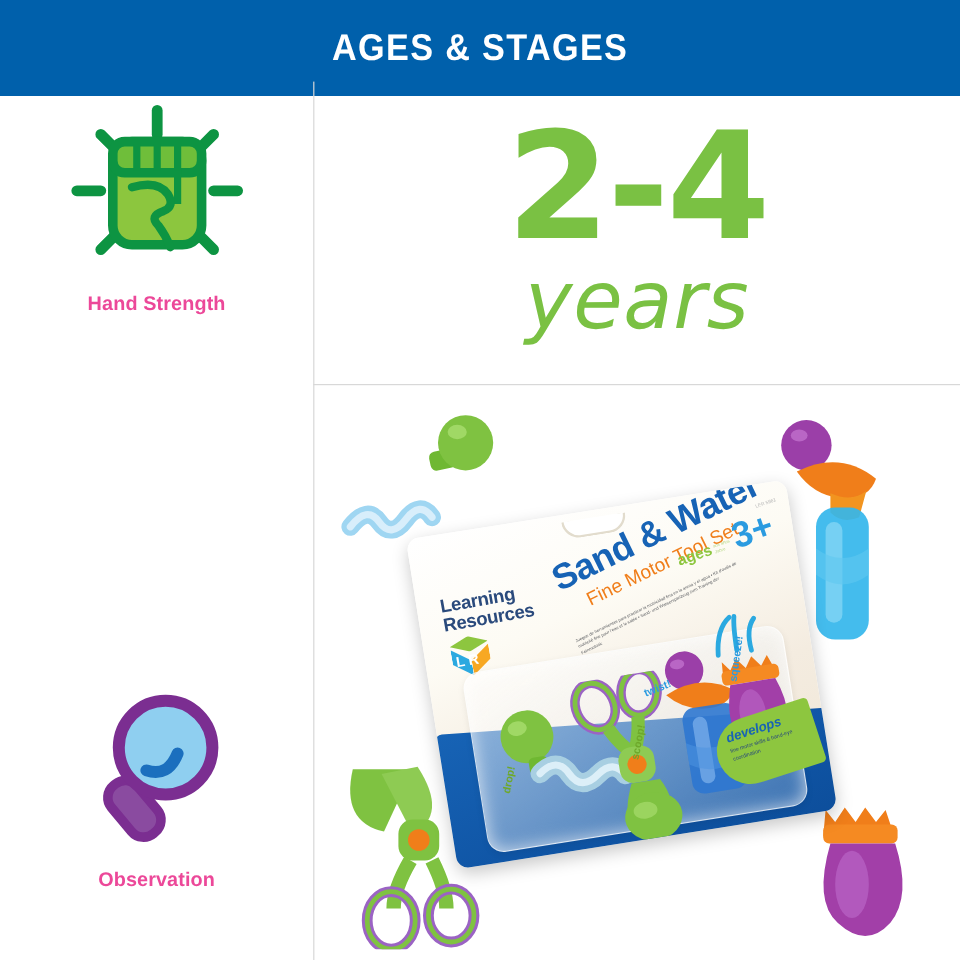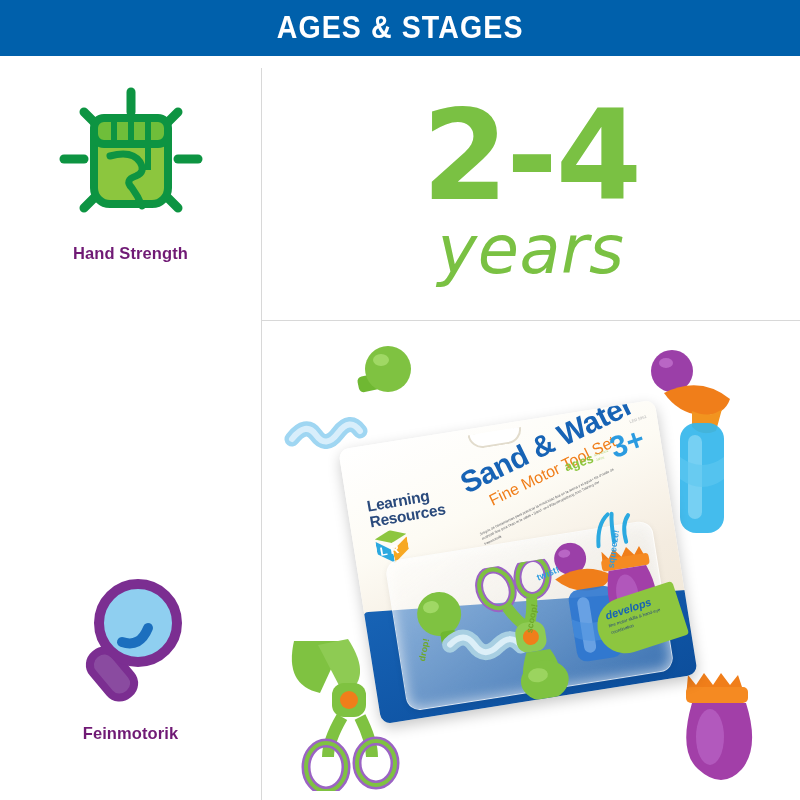--- a/index.html
+++ b/index.html
@@ -13,21 +13,21 @@
     font-family: "Liberation Sans", sans-serif;
     overflow: hidden;
     position: relative;
   }
 
   
   #header-bar {
     position: absolute;
     left: 0; top: 0;
     width: 800px;
-    height: 56px;
+    height: 80px;
     background: #0060AB;
     display: flex;
     align-items: center;
     justify-content: center;
   }
   #header-title {
     color: #ffffff;
     font-family: "Liberation Sans Narrow", "Liberation Sans", sans-serif;
     font-weight: bold;
     font-size: 31px;
@@ -72,21 +72,21 @@
   }
   .feature-icon {
     height: 150px;
     display: flex;
     align-items: center;
     justify-content: center;
   }
   .feature-label {
     font-size: 16.5px;
     font-weight: bold;
-    color: #701a75;
+    color: #ec4899;
     letter-spacing: 0.1px;
     margin-top: 8px;
   }
   #feature-0 { top: 18px; }
   #feature-1 { top: 258px; }
   #feature-2 { top: 498px; }
 
   
   #age-panel {
     position: absolute;
@@ -389,21 +389,21 @@
 
 
     <div class="feature" id="feature-2">
       <div class="feature-icon">
         <svg width="150" height="150" viewBox="0 0 150 150" aria-hidden="true">
           <rect x="42" y="82" width="28" height="52" rx="13" transform="rotate(-40 56 108)" fill="#8A4BA0" stroke="#7B2E91" stroke-width="8"></rect>
           <circle cx="82" cy="57" r="39" fill="#8FCFF0" stroke="#7B2E91" stroke-width="10"></circle>
           <path d="M66 76 q18 6 26 -14" fill="none" stroke="#1B6FBE" stroke-width="10" stroke-linecap="round"></path>
         </svg>
       </div>
-      <div class="feature-label">Feinmotorik</div>
+      <div class="feature-label">Observation</div>
     </div>
   </div>
 
   <div id="age-panel">
     <div id="age-range">2-4</div>
     <div id="age-unit">years</div>
   </div>
 
   <div id="product-panel">
     <div id="product-stage">

